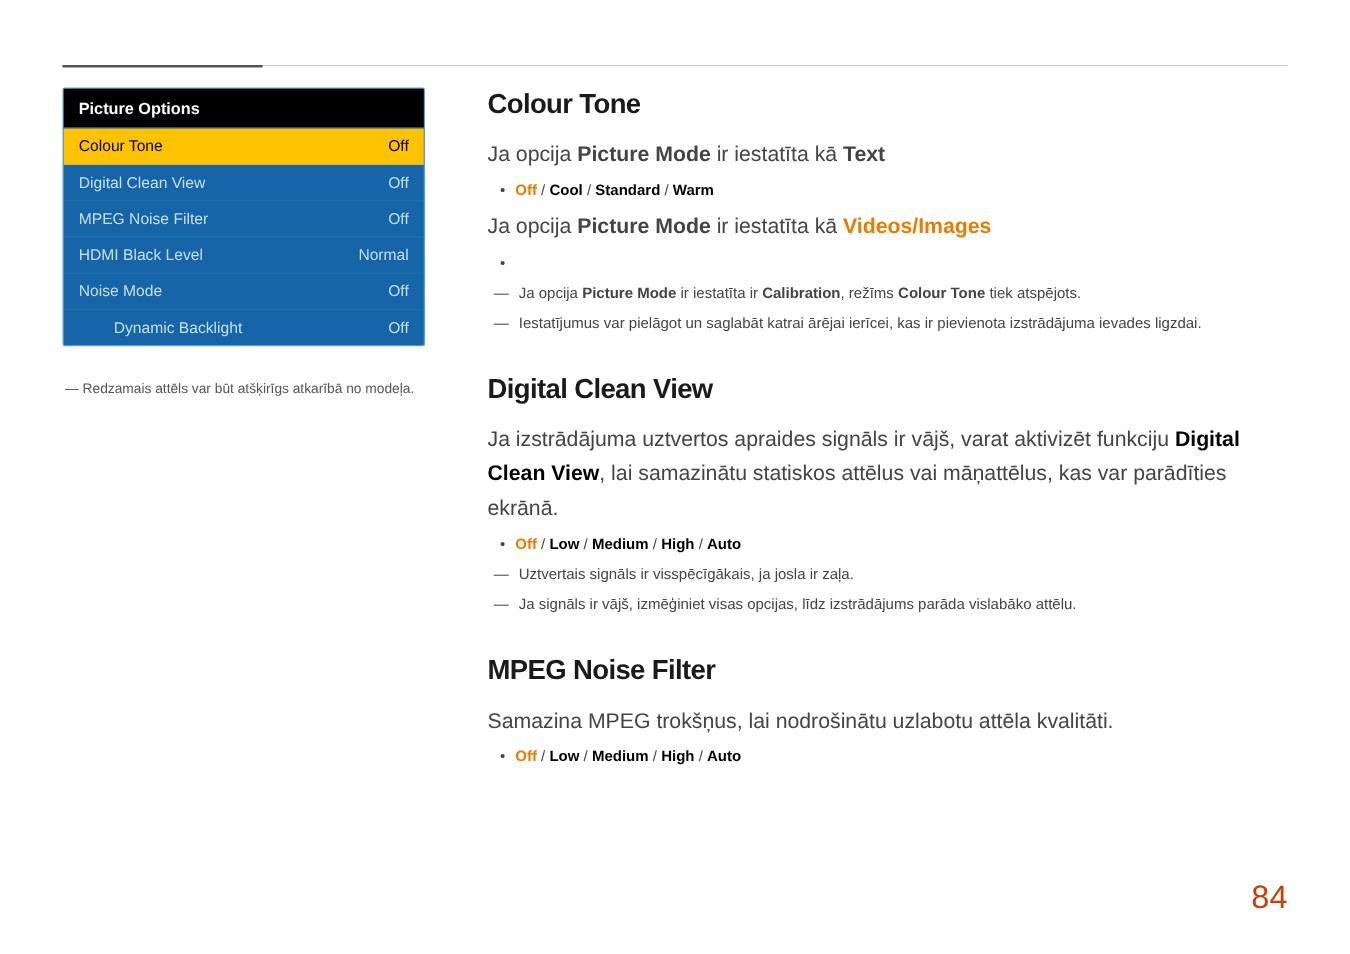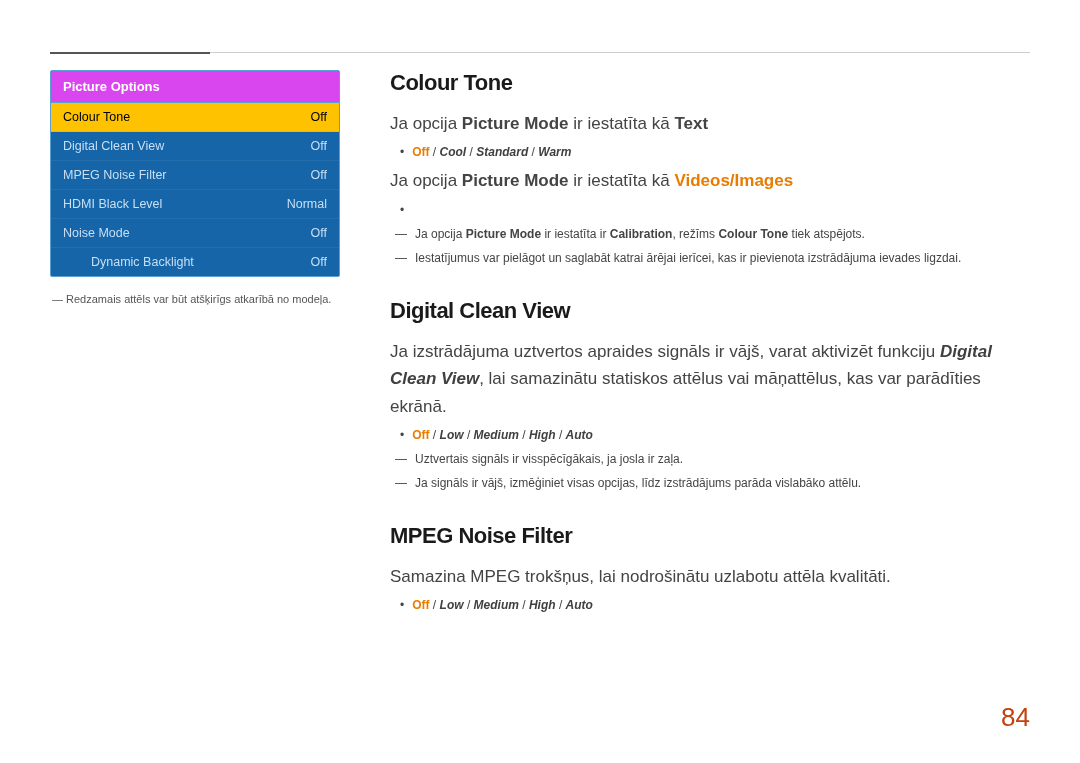--- a/index.html
+++ b/index.html
@@ -40,21 +40,21 @@
       width: 290px;
     }
 
     .panel-box {
       border: 1px solid #5a9fd4;
       background: #1565a8;
       border-radius: 2px;
     }
 
     .panel-title {
-      background: #d946ef;
+      background: #000000;
       color: #ffffff;
       font-size: 13px;
       font-weight: bold;
       padding: 8px 12px;
       border-bottom: 1px solid #5a9fd4;
     }
 
     .menu-item {
       display: flex;
       justify-content: space-between;
@@ -80,21 +80,21 @@
       color: #000000;
     }
 
     .menu-value {
       color: #c8dff5;
       font-size: 12.5px;
     }
 
     
     .panel-note {
-      margin-top: 16px;
+      margin-top: 28px;
       font-size: 11px;
       color: #555;
       padding-left: 2px;
     }
 
     
     .right-content {
       position: absolute;
       top: 70px;
       left: 390px;
@@ -139,22 +139,21 @@
       color: #444;
       line-height: 1.6;
     }
 
     .em-bold {
       font-weight: bold;
     }
 
     .em-blue {
       font-weight: bold;
-      color: #404040;
-      font-style: italic;
+      color: #000000;
     }
 
     .em-orange {
       font-weight: bold;
       color: #e87c00;
     }
 
     .dash-item {
       display: flex;
       align-items: flex-start;

